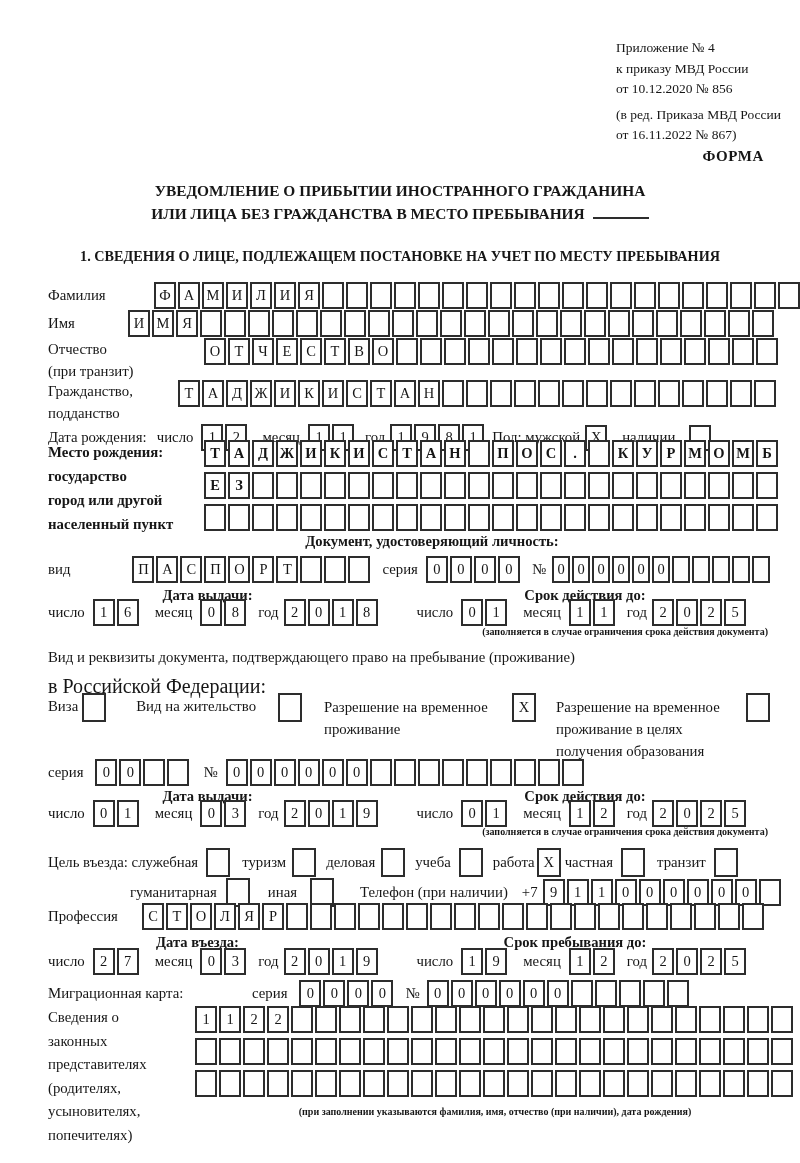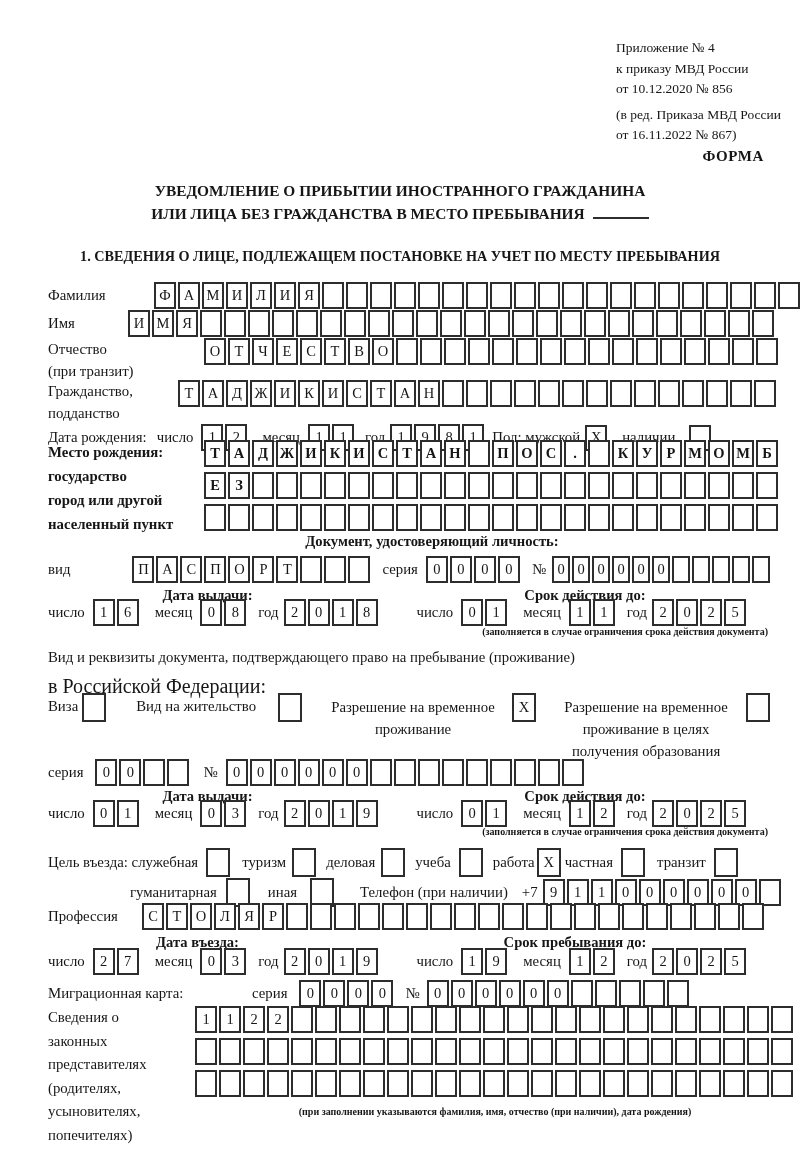--- a/index.html
+++ b/index.html
@@ -24,21 +24,21 @@
   .cells.chk .cb{width:24px;height:29px;}
   .cells.sex .cb{width:22px;height:26px;}
   .annex{font-size:13.5px;line-height:1.52;}
   .annex .gap{margin-top:5px;}
   .formword{font-weight:bold;font-size:15px;letter-spacing:.6px;}
   .title{left:0;right:0;text-align:center;font-weight:bold;font-size:15.4px;}
   .blank{display:inline-block;width:56px;height:2px;background:#2d2d2d;margin-left:8px;vertical-align:baseline;}
   .sec{left:0;right:0;text-align:center;font-weight:bold;font-size:14.2px;}
   .hdr{font-weight:bold;font-size:14.6px;text-align:center;}
   .note{font-weight:bold;font-size:10px;}
-  .cblock{flex:none;text-align:center;line-height:1.5;font-size:14.8px;white-space:normal;}
+  .cblock{flex:none;text-align:left;line-height:1.5;font-size:14.8px;white-space:normal;}
   .mla{margin-left:auto;}
 </style>
 </head>
 <body>
 
 <div class="page">
 
   <div class="abs annex" style="top:38px;left:616px;width:184px;">
     <div>Приложение № 4</div>
     <div>к приказу МВД России</div>

